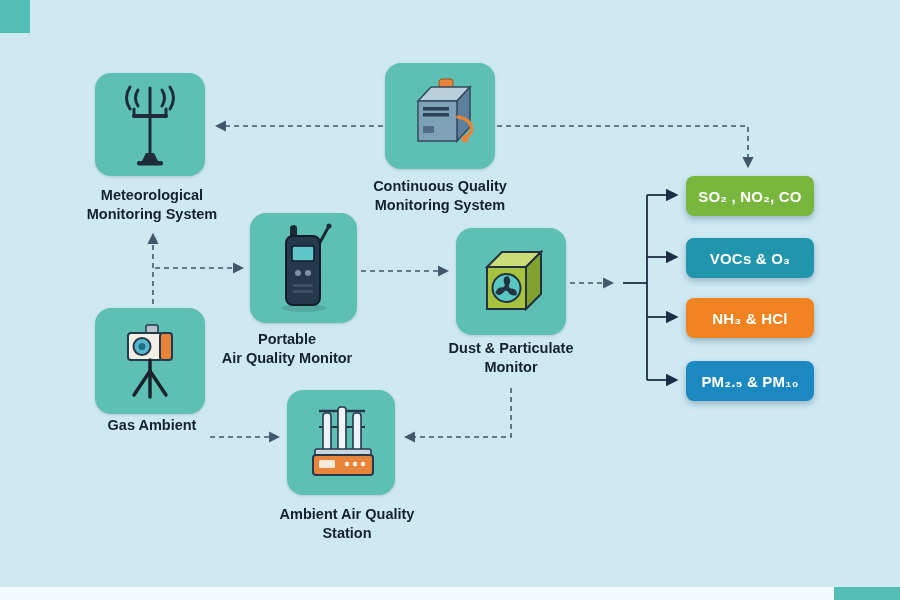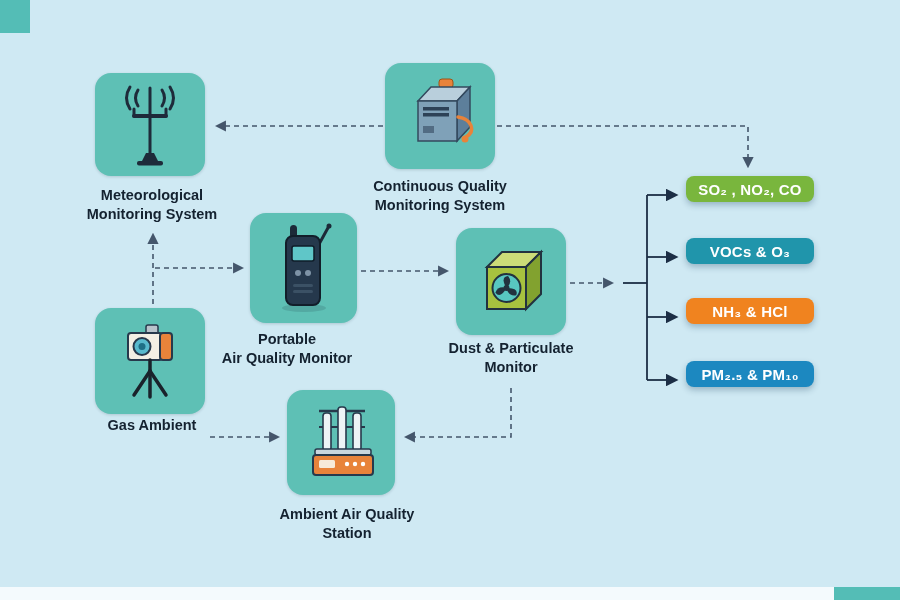--- a/index.html
+++ b/index.html
@@ -17,21 +17,21 @@
   .tile{
     width:100%;height:100%;border-radius:16px;
     display:flex;align-items:center;justify-content:center;
     box-shadow:0 1px 3px rgba(20,50,60,.18);
   }
   .node-label{
     position:absolute;z-index:2;white-space:pre-line;text-align:center;
     font-weight:700;font-size:14.5px;color:#142230;line-height:1.3;
   }
   .pill{
-    position:absolute;left:686px;width:128px;height:26px;border-radius:8px;z-index:2;
+    position:absolute;left:686px;width:128px;height:40px;border-radius:8px;z-index:2;
     display:flex;align-items:center;justify-content:center;
     color:#ffffff;font-weight:700;font-size:15px;letter-spacing:.2px;
     box-shadow:0 3px 6px rgba(20,60,90,.3);
   }
 </style>
 </head>
 <body>
 
 <div class="canvas" style="background: rgb(207, 233, 243);">
 

